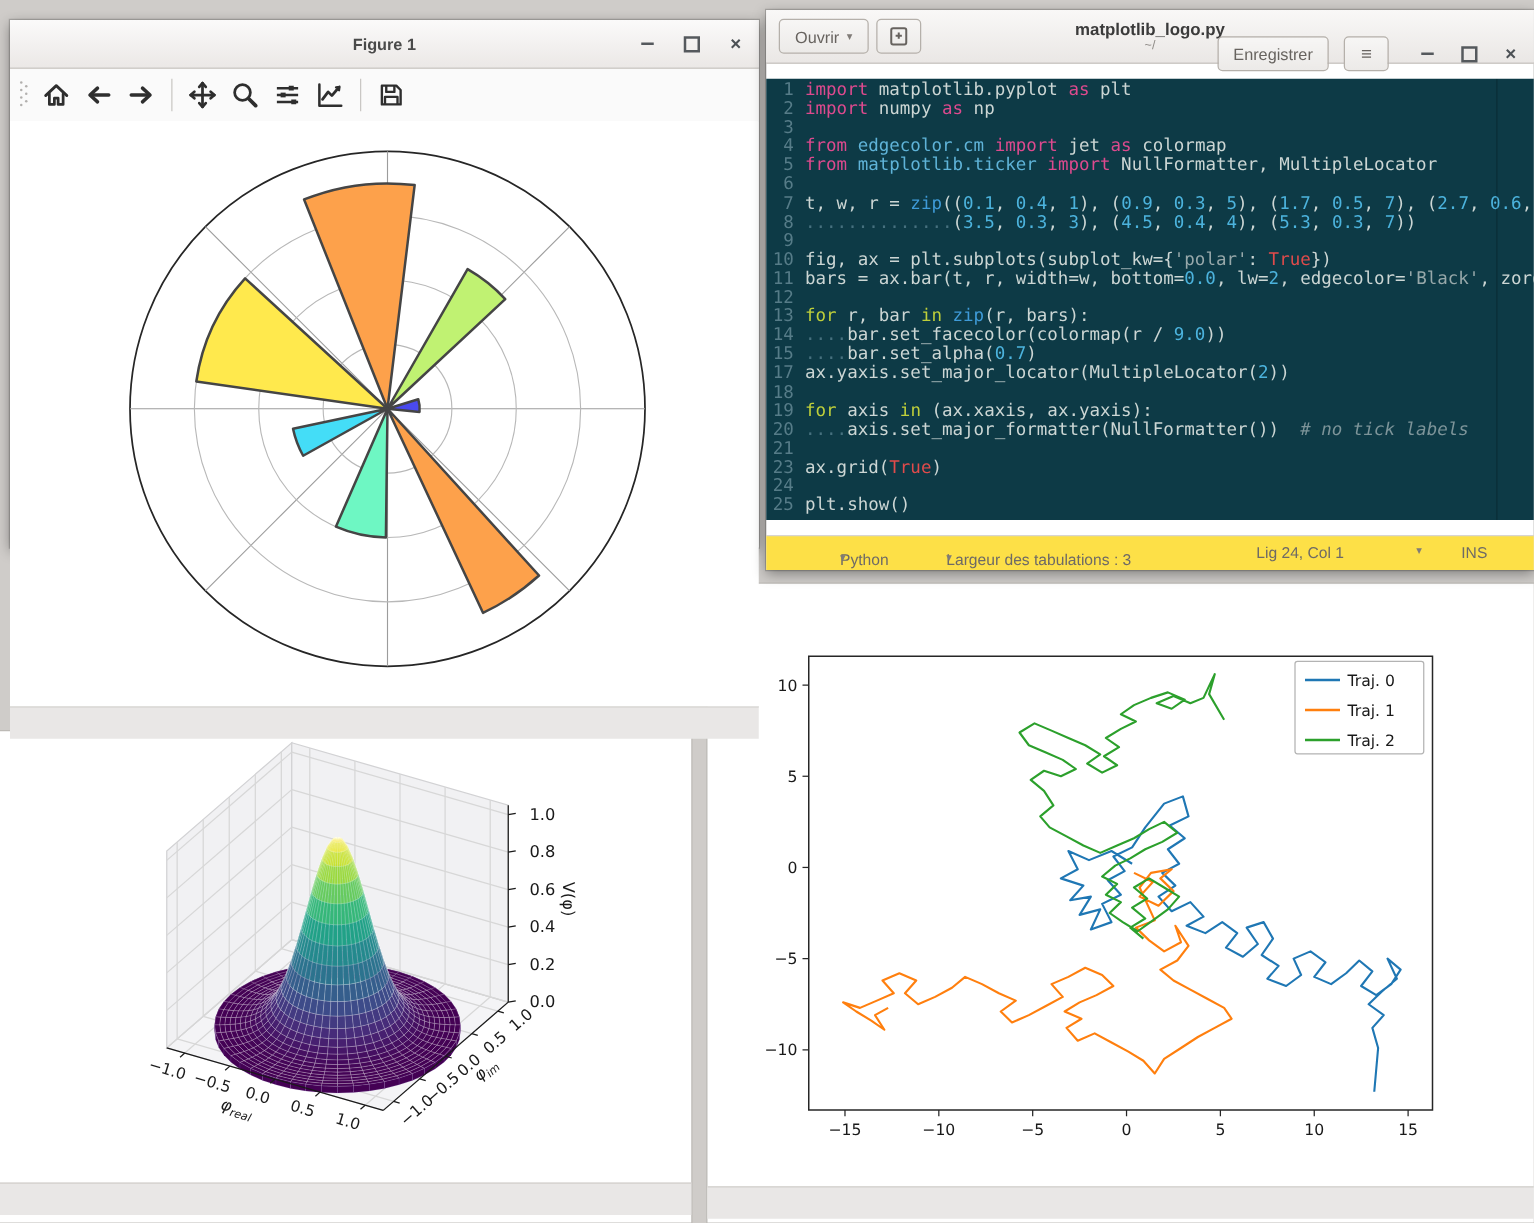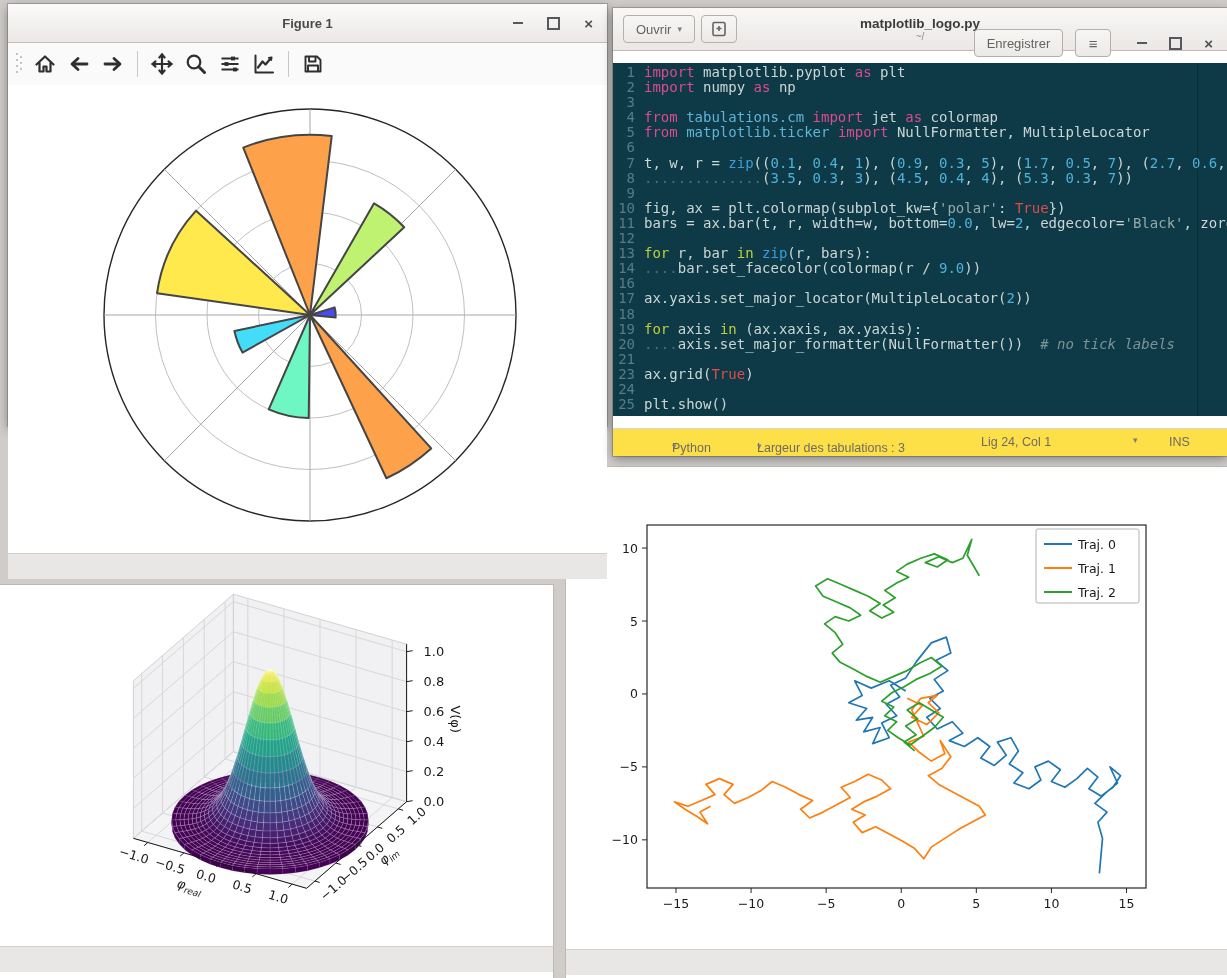--- a/index.html
+++ b/index.html
@@ -1,20 +1,20 @@
 <!DOCTYPE html>
 <html><head>
 <meta charset="utf-8">
 <style>
   html,body{margin:0;padding:0;}
   body{width:1227px;height:978px;position:relative;background:#cfccc9;overflow:hidden;
        font-family:"Liberation Sans",sans-serif;-webkit-font-smoothing:antialiased;}
   .window{position:absolute;background:#fff;box-shadow:0 3px 10px rgba(0,0,0,.38),0 0 0 1px rgba(0,0,0,.18);}
   
-  #fig1-window{left:8px;top:4px;width:599px;height:422px;z-index:3;}
+  #fig1-window{left:8px;top:16px;width:599px;height:422px;z-index:3;}
   .titlebar{height:38px;background:linear-gradient(#fbfafa,#ebe8e6);border-bottom:1px solid #c2beb9;
             position:relative;display:flex;align-items:center;}
   .titlebar .wtitle{position:absolute;left:0;right:0;text-align:center;font-size:13px;font-weight:bold;color:#4a4a4a;}
   .winbtns{margin-left:auto;display:flex;align-items:center;gap:24px;padding-right:14px;z-index:1;}
   .minbtn{width:10px;height:2px;background:#55595d;}
   .maxbtn{width:9px;height:9px;border:2px solid #55595d;}
   .closebtn{font-size:15px;font-weight:bold;color:#4c5archived?}
   .closebtn{font-size:15px;font-weight:bold;color:#4c5155;line-height:1;}
   .mpl-toolbar{height:42px;background:#fafafa;display:flex;align-items:center;padding-left:6px;}
   .mpl-toolbar .tbtn{width:34px;height:34px;display:flex;align-items:center;justify-content:center;border-radius:3px;}
@@ -185,51 +185,51 @@
         <div class="maxbtn"></div>
         <div class="closebtn">×</div>
       </div>
     </div>
   </div>
   <div class="code-area">
     <div class="margin-line"></div>
   <div class="cl"><span class="ln">1</span><span class="tk-kw">import</span><span class="tk-pl"> matplotlib.pyplot </span><span class="tk-kw">as</span><span class="tk-pl"> plt</span></div>
       <div class="cl"><span class="ln">2</span><span class="tk-kw">import</span><span class="tk-pl"> numpy </span><span class="tk-kw">as</span><span class="tk-pl"> np</span></div>
       <div class="cl"><span class="ln">3</span> </div>
-      <div class="cl"><span class="ln">4</span><span class="tk-kw">from</span><span class="tk-mod"> tabulations.cm </span><span class="tk-kw">import</span><span class="tk-pl"> jet </span><span class="tk-kw">as</span><span class="tk-pl"> colormap</span></div>
+      <div class="cl"><span class="ln">4</span><span class="tk-kw">from</span><span class="tk-mod"> edgecolor.cm </span><span class="tk-kw">import</span><span class="tk-pl"> jet </span><span class="tk-kw">as</span><span class="tk-pl"> colormap</span></div>
       <div class="cl"><span class="ln">5</span><span class="tk-kw">from</span><span class="tk-mod"> matplotlib.ticker </span><span class="tk-kw">import</span><span class="tk-pl"> NullFormatter, MultipleLocator</span></div>
       <div class="cl"><span class="ln">6</span> </div>
       <div class="cl"><span class="ln">7</span><span class="tk-pl">t, w, r = </span><span class="tk-fn">zip</span><span class="tk-pl">((</span><span class="tk-num">0.1</span><span class="tk-pl">, </span><span class="tk-num">0.4</span><span class="tk-pl">, </span><span class="tk-num">1</span><span class="tk-pl">), (</span><span class="tk-num">0.9</span><span class="tk-pl">, </span><span class="tk-num">0.3</span><span class="tk-pl">, </span><span class="tk-num">5</span><span class="tk-pl">), (</span><span class="tk-num">1.7</span><span class="tk-pl">, </span><span class="tk-num">0.5</span><span class="tk-pl">, </span><span class="tk-num">7</span><span class="tk-pl">), (</span><span class="tk-num">2.7</span><span class="tk-pl">, </span><span class="tk-num">0.6</span><span class="tk-pl">, </span><span class="tk-num">6</span><span class="tk-pl">),</span></div>
       <div class="cl"><span class="ln">8</span><span class="tk-ws">..............</span><span class="tk-pl">(</span><span class="tk-num">3.5</span><span class="tk-pl">, </span><span class="tk-num">0.3</span><span class="tk-pl">, </span><span class="tk-num">3</span><span class="tk-pl">), (</span><span class="tk-num">4.5</span><span class="tk-pl">, </span><span class="tk-num">0.4</span><span class="tk-pl">, </span><span class="tk-num">4</span><span class="tk-pl">), (</span><span class="tk-num">5.3</span><span class="tk-pl">, </span><span class="tk-num">0.3</span><span class="tk-pl">, </span><span class="tk-num">7</span><span class="tk-pl">))</span></div>
       <div class="cl"><span class="ln">9</span> </div>
-      <div class="cl"><span class="ln">10</span><span class="tk-pl">fig, ax = plt.colormap(subplot_kw={</span><span class="tk-str">'polar'</span><span class="tk-pl">: </span><span class="tk-bool">True</span><span class="tk-pl">})</span></div>
+      <div class="cl"><span class="ln">10</span><span class="tk-pl">fig, ax = plt.subplots(subplot_kw={</span><span class="tk-str">'polar'</span><span class="tk-pl">: </span><span class="tk-bool">True</span><span class="tk-pl">})</span></div>
       <div class="cl"><span class="ln">11</span><span class="tk-pl">bars = ax.bar(t, r, width=w, bottom=</span><span class="tk-num">0.0</span><span class="tk-pl">, lw=</span><span class="tk-num">2</span><span class="tk-pl">, edgecolor=</span><span class="tk-str">'Black'</span><span class="tk-pl">, zorder=</span><span class="tk-num">2</span><span class="tk-pl">)</span></div>
       <div class="cl"><span class="ln">12</span> </div>
       <div class="cl"><span class="ln">13</span><span class="tk-ctrl">for</span><span class="tk-pl"> r, bar </span><span class="tk-ctrl">in</span><span class="tk-pl"> </span><span class="tk-fn">zip</span><span class="tk-pl">(r, bars):</span></div>
       <div class="cl"><span class="ln">14</span><span class="tk-ws">....</span><span class="tk-pl">bar.set_facecolor(colormap(r / </span><span class="tk-num">9.0</span><span class="tk-pl">))</span></div>
-      <div class="cl"><span class="ln">16</span> </div>
+      <div class="cl"><span class="ln">15</span><span class="tk-ws">....</span><span class="tk-pl">bar.set_alpha(</span><span class="tk-num">0.7</span><span class="tk-pl">)</span></div>
       <div class="cl"><span class="ln">17</span><span class="tk-pl">ax.yaxis.set_major_locator(MultipleLocator(</span><span class="tk-num">2</span><span class="tk-pl">))</span></div>
       <div class="cl"><span class="ln">18</span> </div>
       <div class="cl"><span class="ln">19</span><span class="tk-ctrl">for</span><span class="tk-pl"> axis </span><span class="tk-ctrl">in</span><span class="tk-pl"> (ax.xaxis, ax.yaxis):</span></div>
       <div class="cl"><span class="ln">20</span><span class="tk-ws">....</span><span class="tk-pl">axis.set_major_formatter(NullFormatter())  </span><span class="tk-com"># no tick labels</span></div>
       <div class="cl"><span class="ln">21</span> </div>
       <div class="cl"><span class="ln">23</span><span class="tk-pl">ax.grid(</span><span class="tk-bool">True</span><span class="tk-pl">)</span></div>
       <div class="cl"><span class="ln">24</span> </div>
       <div class="cl"><span class="ln">25</span><span class="tk-pl">plt.show()</span></div>
     </div>
   <div class="ed-statusbar">
     <span style="left:59px;">
         <span>Python</span> 
         <span class="caret">▾</span>
       </span>
     <span style="left:144px;">
         <span>Largeur des tabulations : 3</span> 
         <span class="caret">▾</span>
       </span>
-    <span style="left:368px;text-align:right;">Lig 24, Col 1</span>
+    <span style="left:392px;text-align:right;">Lig 24, Col 1</span>
     <span style="left:520px;" class="caret">▾</span>
     <span style="left:556px;">INS</span>
   </div>
 </div>
 
 <div class="window" id="surface-window">
   <svg id="surface-svg" width="551" height="361">
       <path d="M133.4 253.3L306.6 303.3L406.6 216.7L233.4 166.7Z" fill="#f4f4f6" stroke="#d2d2d4" stroke-width="1"></path>
       <path d="M133.4 253.3L233.4 166.7L233.4 9.2L133.4 95.8Z" fill="#f1f1f3" stroke="#d2d2d4" stroke-width="1"></path>
       <path d="M233.4 166.7L406.6 216.7L406.6 59.2L233.4 9.2Z" fill="#f1f1f3" stroke="#d2d2d4" stroke-width="1"></path>

